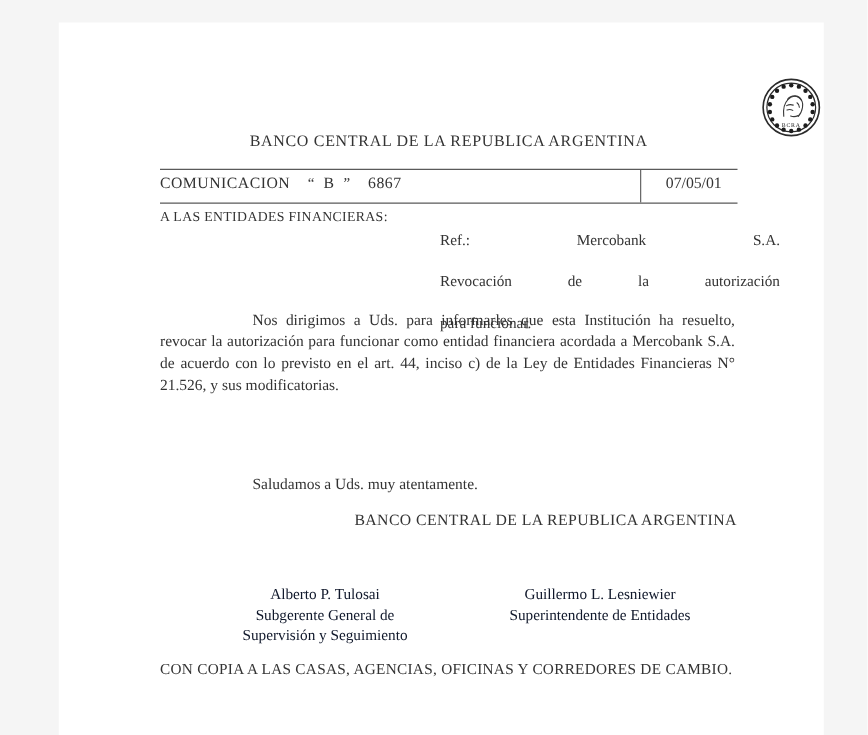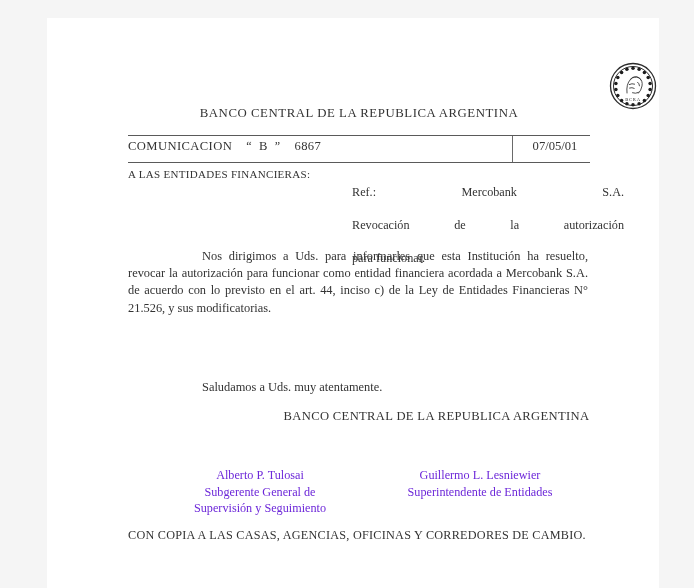--- a/index.html
+++ b/index.html
@@ -170,21 +170,21 @@
     left: 22px;
     top: 449px;
     width: 440px;
     display: flex;
   }
   .sig-col {
     flex: 1;
     text-align: center;
     font-size: 12.2px;
     line-height: 16.5px;
-    color: #6d28d9;
+    color: #0f172a;
   }
   .sig-col .nm { display: block; white-space: nowrap; }
 
   .copia {
     position: absolute;
     left: 0;
     top: 510px;
     font-size: 12.2px;
     letter-spacing: 0.25px;
     color: #333333;

